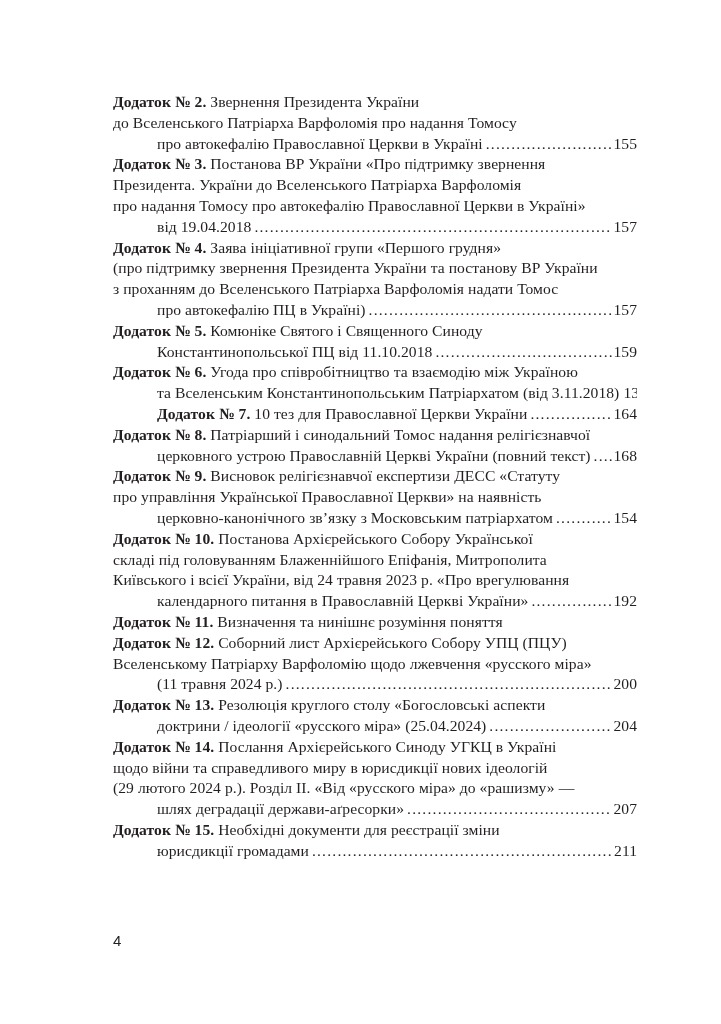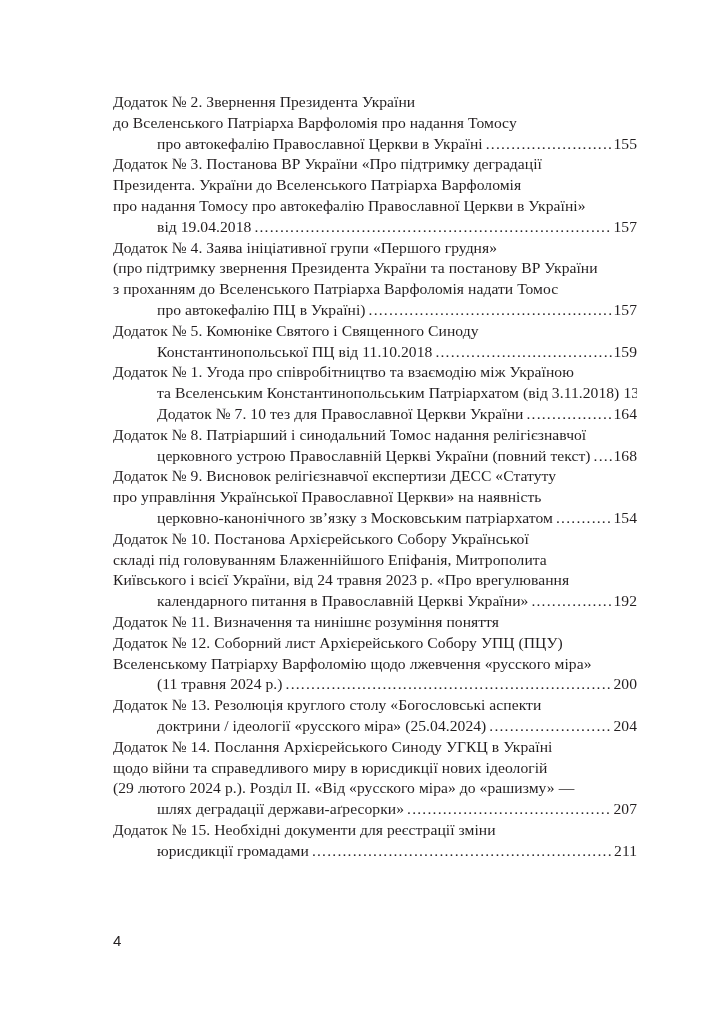--- a/index.html
+++ b/index.html
@@ -45,21 +45,21 @@
       letter-spacing: 1.2px;
       color: #231f20;
     }
     .line.last .leader::before {
       content: "................................................................................................................................................................................................................";
     }
     .line.last .page {
       flex: 0 0 auto;
       text-align: right;
     }
-    .label { font-weight: normal; }
+    .label { font-weight: bold; }
     .page-number {
       position: absolute;
       left: 113px;
       top: 932px;
       font-family: "Liberation Sans", "DejaVu Sans", sans-serif;
       font-size: 15px;
       color: #231f20;
     }
   </style>
 </head>
@@ -69,21 +69,21 @@
     <div class="entry">
       <span class="line"><span class="text"><span class="label">Додаток № 2.</span> <span>Звернення Президента України</span></span></span>
       <span class="line"><span class="text"><span>до Вселенського Патріарха Варфоломія про надання Томосу</span></span></span>
       <span class="line last">
         <span class="text"><span>про автокефалію Православної Церкви в Україні</span></span>
         <span class="leader"></span>
         <span class="page">155</span>
       </span>
     </div>
     <div class="entry">
-      <span class="line"><span class="text"><span class="label">Додаток № 3.</span> <span>Постанова ВР України «Про підтримку деградації</span></span></span>
+      <span class="line"><span class="text"><span class="label">Додаток № 3.</span> <span>Постанова ВР України «Про підтримку звернення</span></span></span>
       <span class="line"><span class="text"><span>Президента. України до Вселенського Патріарха Варфоломія</span></span></span>
       <span class="line"><span class="text"><span>про надання Томосу про автокефалію Православної Церкви в Україні»</span></span></span>
       <span class="line last">
         <span class="text"><span>від 19.04.2018</span></span>
         <span class="leader"></span>
         <span class="page">157</span>
       </span>
     </div>
     <div class="entry">
       <span class="line"><span class="text"><span class="label">Додаток № 4.</span> <span>Заява ініціативної групи «Першого грудня»</span></span></span>
@@ -97,21 +97,21 @@
     </div>
     <div class="entry">
       <span class="line"><span class="text"><span class="label">Додаток № 5.</span> <span>Комюніке Святого і Священного Синоду</span></span></span>
       <span class="line last">
         <span class="text"><span>Константинопольської ПЦ від 11.10.2018</span></span>
         <span class="leader"></span>
         <span class="page">159</span>
       </span>
     </div>
     <div class="entry">
-      <span class="line"><span class="text"><span class="label">Додаток № 1.</span> <span>Угода про співробітництво та взаємодію між Україною</span></span></span>
+      <span class="line"><span class="text"><span class="label">Додаток № 6.</span> <span>Угода про співробітництво та взаємодію між Україною</span></span></span>
       <span class="line last">
         <span class="text"><span>та Вселенським Константинопольським Патріархатом (від 3.11.2018)</span></span>
         <span class="leader"></span>
         <span class="page">130</span>
       </span>
     </div>
     <div class="entry">
       <span class="line last">
         <span class="text"><span class="label">Додаток № 7.</span> <span>10 тез для Православної Церкви України</span></span>
         <span class="leader"></span>

